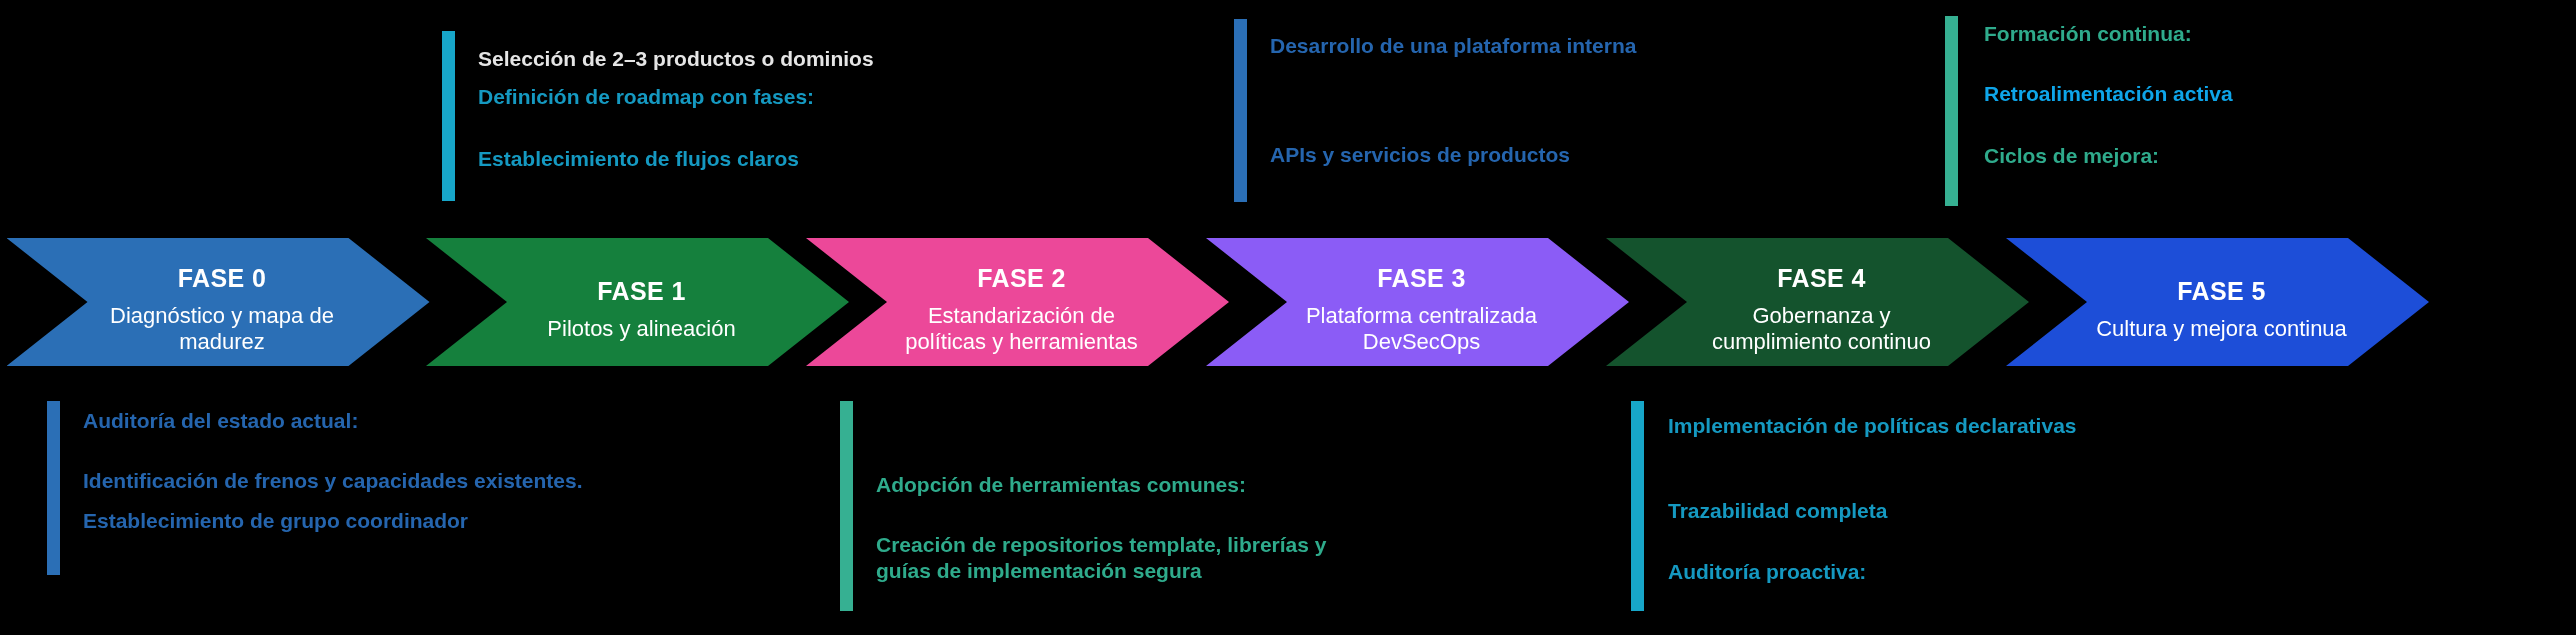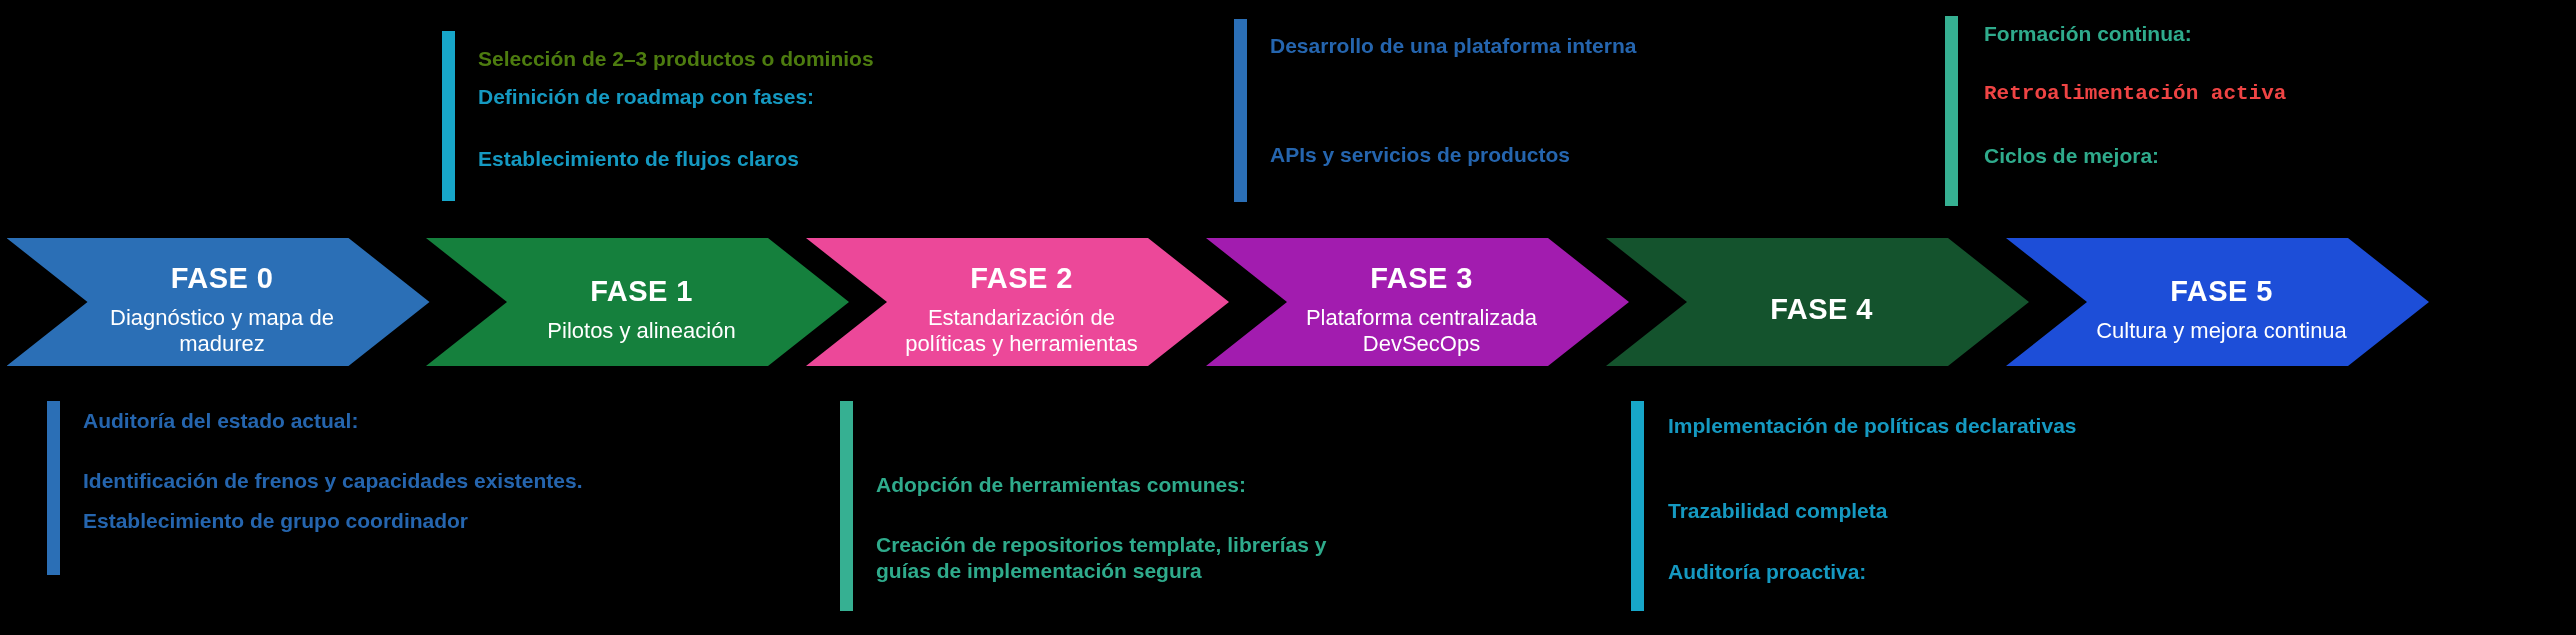--- a/index.html
+++ b/index.html
@@ -26,21 +26,21 @@
     display: flex;
     flex-direction: column;
     align-items: center;
     justify-content: center;
     text-align: center;
     color: #ffffff;
     padding: 0 73px 0 81px;
     box-sizing: border-box;
   }
   .chevron .phase-title {
-    font-size: 29px;
+    font-size: 25px;
     font-weight: 700;
     letter-spacing: 0.4px;
     line-height: 1.1;
     margin-top: 16px;
   }
   .chevron .phase-subtitle {
     margin-top: 9.7px;
     font-size: 22px;
     font-weight: 400;
     line-height: 1.18;
@@ -73,56 +73,57 @@
     max-width: 505px;
   }
 </style>
 </head>
 <body>
 
 <div class="canvas">
 
   <div class="annot-block" style="left:442px; top:31px; width:452px; height:171px">
     <div class="annot-bar" style="height: 170px; background-color: rgb(23, 166, 201);"></div>
-    <div class="annot-item" style="left: 36px; top: 14.5px; color: #4d7c0f;">Selección de 2–3 productos o dominios</div>
+    <div class="annot-item" style="left: 36px; top: 14.5px; color: #e5e5e5;">Selección de 2–3 productos o dominios</div>
     <div class="annot-item" style="left: 36px; top: 53px; color: rgb(21, 153, 193);">Definición de roadmap con fases:</div>
     <div class="annot-item" style="left: 36px; top: 115px; color: rgb(21, 153, 193);">Establecimiento de flujos claros</div>
   </div>
 
   <div class="annot-block" style="left:1234px; top:19.4px; width:452px; height:184px">
     <div class="annot-bar" style="height: 183px; background-color: rgb(43, 111, 182);"></div>
     <div class="annot-item" style="left: 36px; top: 13.7px; color: rgb(37, 101, 174);">Desarrollo de una plataforma interna</div>
     <div class="annot-item" style="left: 36px; top: 123px; color: rgb(37, 101, 174);">APIs y servicios de productos</div>
   </div>
 
   <div class="annot-block" style="left:1945px; top:16px; width:452px; height:192px">
     <div class="annot-bar" style="height: 190px; background-color: rgb(54, 176, 146);"></div>
     <div class="annot-item" style="left: 39px; top: 4.8px; color: rgb(47, 171, 140);">Formación continua:</div>
-    <div class="annot-item" style="left: 39px; top: 65px; color: #ef4444; font-family: Liberation Mono, monospace;">Retroalimentación activa</div>
+    <div class="annot-item" style="left: 39px; top: 65px; color: #0ea5e9;">Retroalimentación activa</div>
     <div class="annot-item" style="left: 39px; top: 127px; color: rgb(47, 171, 140);">Ciclos de mejora:</div>
   </div>
 
   <div class="chevron" style="left: 6.5px; background-color: rgb(43, 111, 182);">
     <div class="phase-title">FASE 0</div>
     <div class="phase-subtitle">Diagnóstico y mapa de madurez</div>
   </div>
   <div class="chevron" style="left: 426px; background-color: #15803d;">
     <div class="phase-title">FASE 1</div>
     <div class="phase-subtitle">Pilotos y alineación</div>
   </div>
   <div class="chevron" style="left: 806px; background-color: #ec4899;">
     <div class="phase-title">FASE 2</div>
     <div class="phase-subtitle">Estandarización de políticas y herramientas</div>
   </div>
-  <div class="chevron" style="left: 1206px; background-color: #a21caf;">
+  <div class="chevron" style="left: 1206px; background-color: #8b5cf6;">
     <div class="phase-title">FASE 3</div>
     <div class="phase-subtitle">Plataforma centralizada DevSecOps</div>
   </div>
   <div class="chevron" style="left: 1606px; background-color: #14532d;">
     <div class="phase-title">FASE 4</div>
+    <div class="phase-subtitle">Gobernanza y cumplimiento continuo</div>
   </div>
   <div class="chevron" style="left: 2006px; background-color: #1d4ed8;">
     <div class="phase-title">FASE 5</div>
     <div class="phase-subtitle">Cultura y mejora continua</div>
   </div>
 
   <div class="annot-block" style="left:47px; top:401px; width:452px; height:175px">
     <div class="annot-bar" style="height: 174px; background-color: rgb(43, 111, 182);"></div>
     <div class="annot-item" style="left: 36px; top: 6.5px; color: rgb(37, 101, 174);">Auditoría del estado actual:</div>
     <div class="annot-item" style="left: 36px; top: 67px; color: rgb(37, 101, 174);">Identificación de frenos y capacidades existentes.</div>

